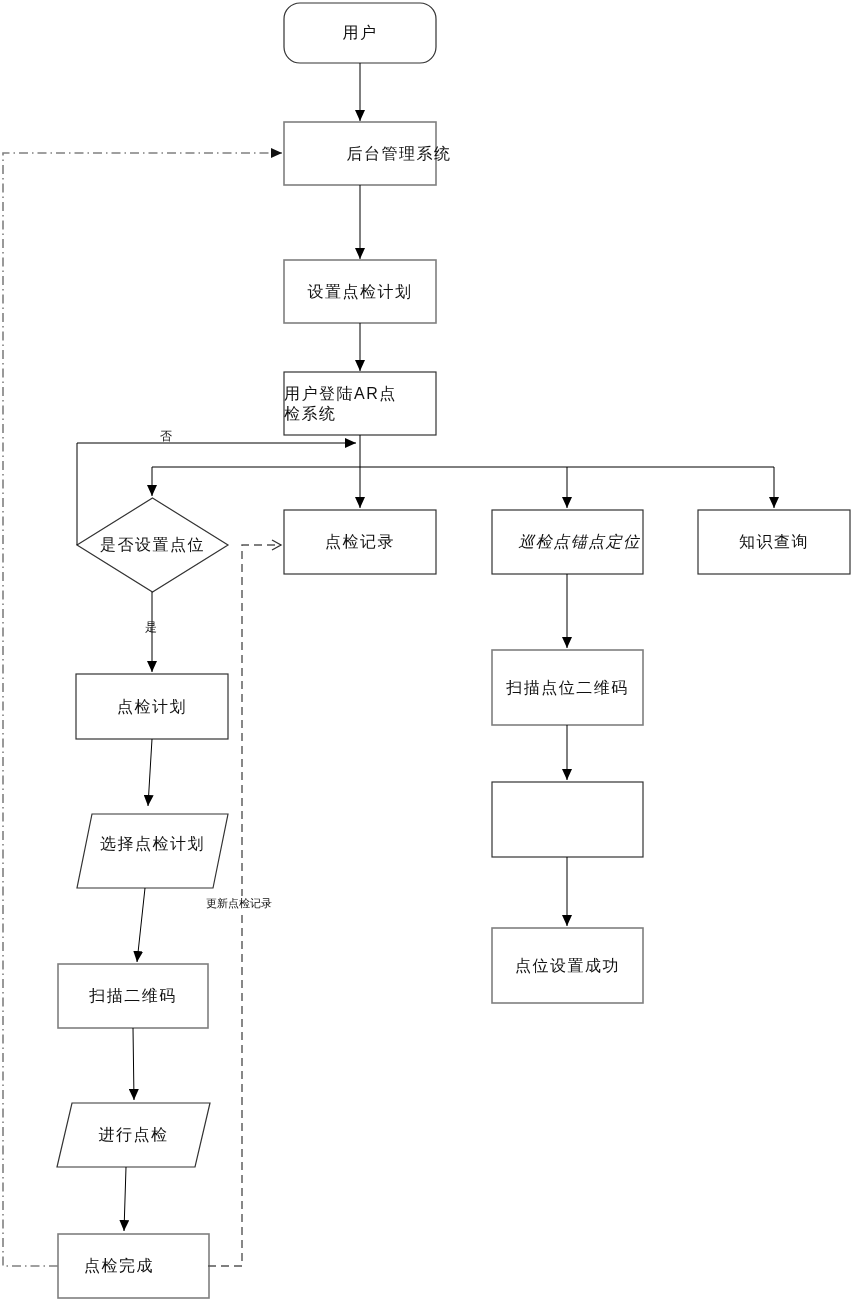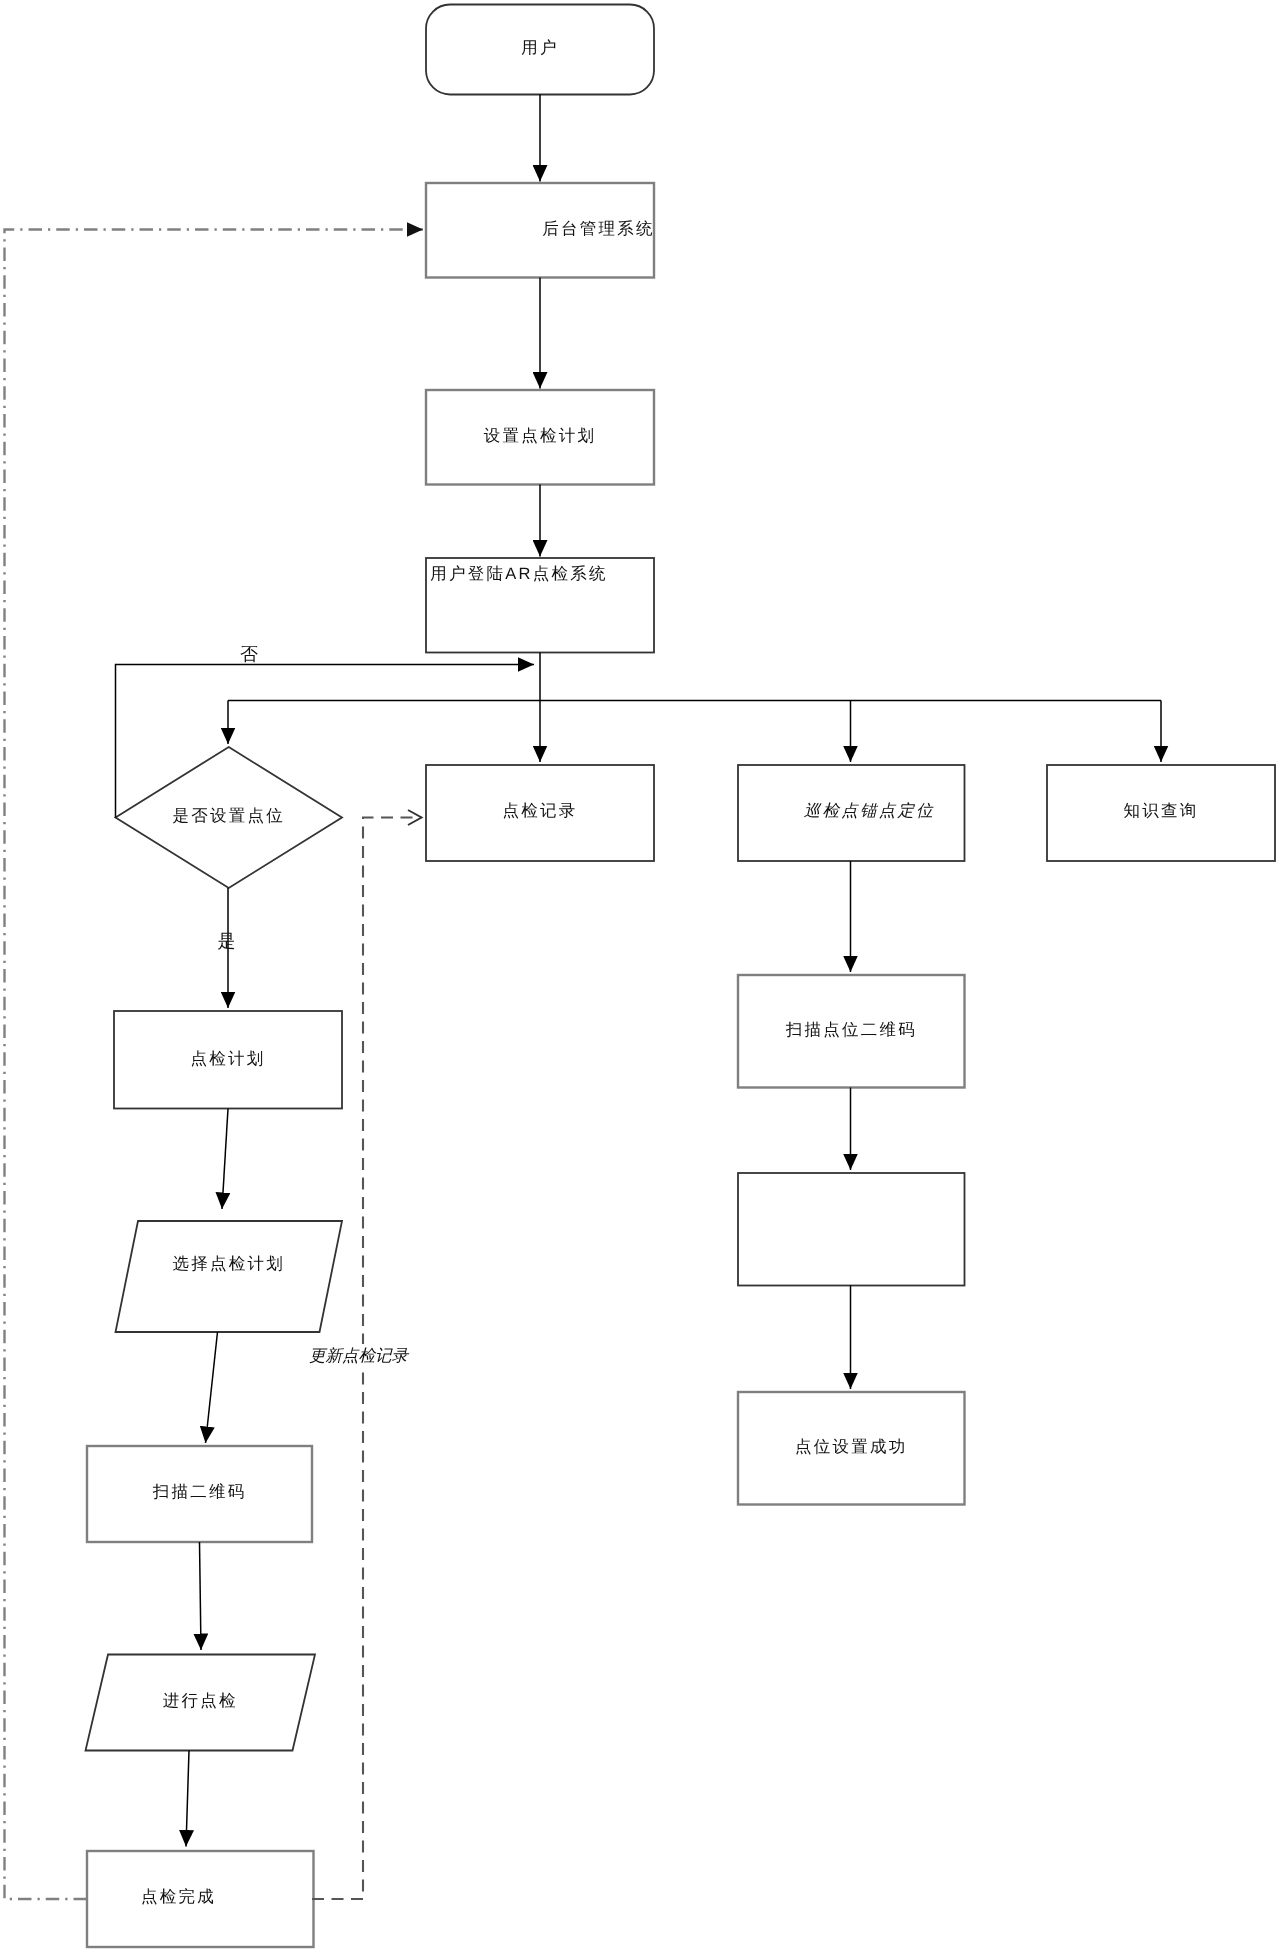--- a/index.html
+++ b/index.html
@@ -3,21 +3,21 @@
 <meta charset="utf-8">
 <style>
   html,body{margin:0;padding:0;background:#ffffff;}
   .canvas{
     position:relative;width:851px;height:1300px;background:#ffffff;
     font-family:"Liberation Sans",sans-serif;overflow:hidden;
   }
   .canvas svg{position:absolute;left:0;top:0;}
   .lbl{
     position:absolute;display:flex;align-items:center;justify-content:center;
-    text-align:center;font-size:11px;letter-spacing:1.5px;color:#111;
+    text-align:left;font-size:16px;letter-spacing:1.5px;color:#111;
     line-height:1.25;pointer-events:none;
   }
   .elbl{position:absolute;font-size:12px;color:#111;pointer-events:none;}
   .elbl.small{font-size:11px;letter-spacing:0;background:#ffffff;padding:0 1px;}
   .shape{fill:#ffffff;}
   .proc{stroke:#7f7f7f;stroke-width:1.6;}
   .thin{stroke:#333333;stroke-width:1.2;}
   .conn{stroke:#000000;stroke-width:1;fill:none;}
   .dashed{stroke:#555555;stroke-width:1.4;fill:none;stroke-dasharray:8 5;}
   .dashdot{stroke:#808080;stroke-width:1.6;fill:none;stroke-dasharray:9 4 1.5 4;}
@@ -78,30 +78,30 @@
       <path class="conn" d="M567,725 V780" marker-end="url(#mArrow)"></path>
       <path class="conn" d="M567,857 V926" marker-end="url(#mArrow)"></path>
       <path class="dashdot" d="M58,1266 H3 V153 H282" marker-end="url(#mArrowGray)"></path>
       <path class="dashed" d="M208,1266 H242 V545 H281" marker-end="url(#mOpen)"></path>
     </g>
   </svg>
 
   <div class="lbl" style="left:284px;top:3px;width:152px;height:60px;">用户</div>
   <div class="lbl" style="left:284px;top:122px;width:136px;height:63px;padding-left:47px;">后台管理系统</div>
   <div class="lbl" style="left:284px;top:260px;width:152px;height:63px;">设置点检计划</div>
-  <div class="lbl" style="left:284px;top:352px;width:124px;height:63px;">用户登陆AR点检系统</div>
+  <div class="lbl" style="left:284px;top:372px;width:124px;height:63px;">用户登陆AR点检系统</div>
   <div class="lbl" style="left:77px;top:498px;width:151px;height:94px;">是否设置点位</div>
   <div class="lbl" style="left:284px;top:510px;width:152px;height:64px;">点检记录</div>
   <div class="lbl" style="left:504px;top:510px;width:151px;height:64px;font-style:italic;">巡检点锚点定位</div>
   <div class="lbl" style="left:698px;top:510px;width:152px;height:64px;">知识查询</div>
   <div class="lbl" style="left:492px;top:650px;width:151px;height:75px;border-radius:17px;">扫描点位二维码</div>
   <div class="lbl" style="left:492px;top:928px;width:151px;height:75px;">点位设置成功</div>
   <div class="lbl" style="left:76px;top:674px;width:152px;height:65px;">点检计划</div>
   <div class="lbl" style="left:77px;top:814px;width:151px;height:60px;">选择点检计划</div>
   <div class="lbl" style="left:58px;top:964px;width:150px;height:64px;">扫描二维码</div>
   <div class="lbl" style="left:57px;top:1103px;width:153px;height:64px;">进行点检</div>
   <div class="lbl" style="left:58px;top:1234px;width:122px;height:64px;">点检完成</div>
 
   <div class="elbl" style="left:160px;top:428px;">否</div>
   <div class="elbl" style="left:145px;top:619px;">是</div>
-  <div class="elbl small" style="left:205px;top:896px;font-style:italic;">更新点检记录</div>
+  <div class="elbl small" style="left:205px;top:896px;">更新点检记录</div>
 
 </div>
 
 </body></html>

